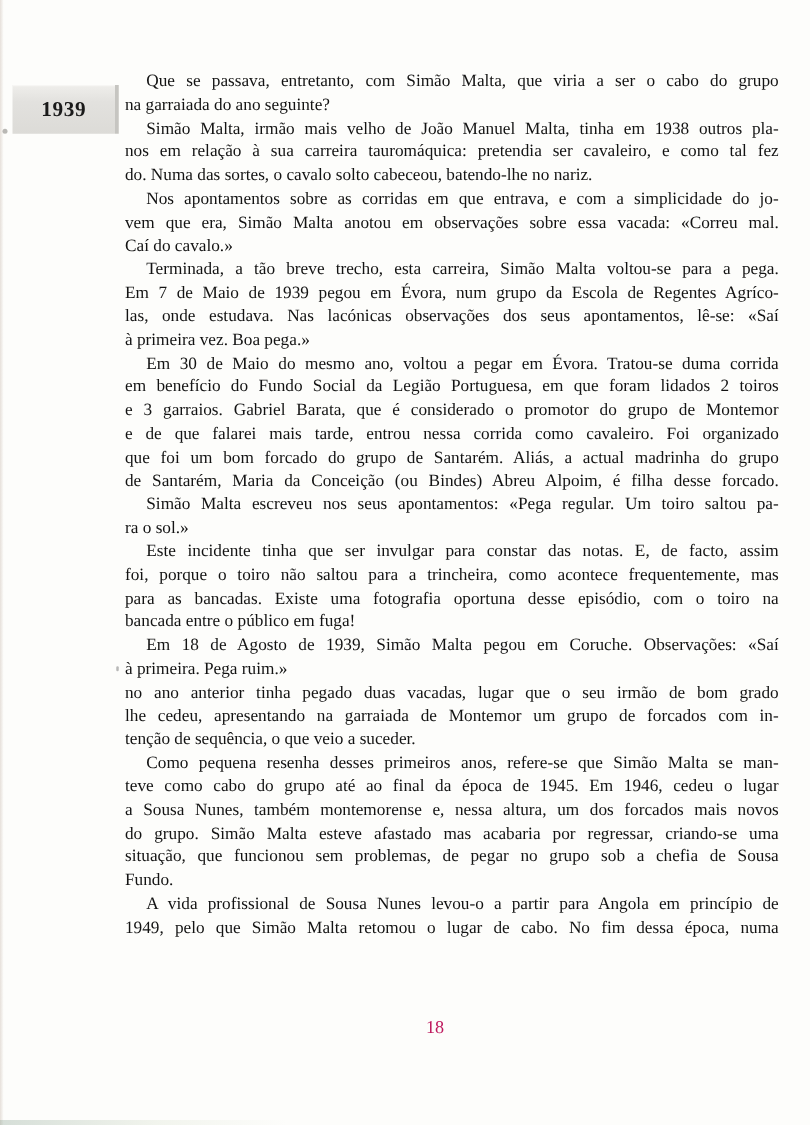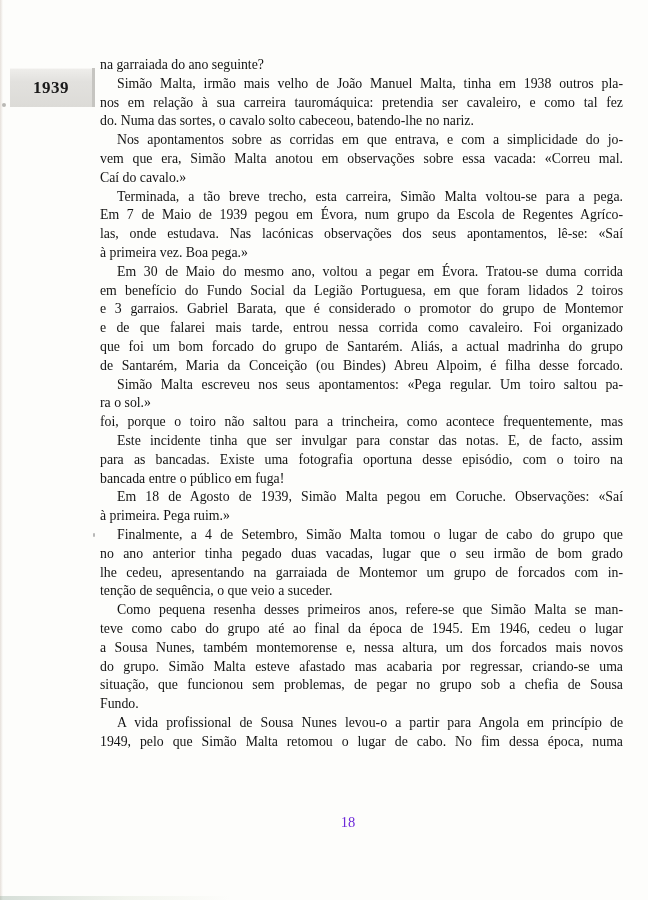--- a/index.html
+++ b/index.html
@@ -69,21 +69,21 @@
   }
   .line.first { text-indent: 17px; }
   .line.last { text-align-last: left; }
   .page-number {
     position: absolute;
     left: 318px;
     top: 814px;
     width: 60px;
     text-align: center;
     font-size: 14.5px;
-    color: #6d28d9;
+    color: #be185d;
   }
   .bottom-smudge {
     position: absolute;
     left: 0;
     bottom: 0;
     width: 230px;
     height: 4px;
     background: linear-gradient(90deg, rgba(140,165,150,0.35), rgba(190,205,175,0.18) 55%, rgba(190,205,175,0));
   }
   .dot-speck {
@@ -104,20 +104,21 @@
 
   <div class="page-edge-shading"></div>
 
   <div class="year-box">
     <span class="year-text">1939</span>
   </div>
   <div class="year-box-speck"></div>
 
   <div class="text-block">
       <div class="paragraph">
+        <div class="line first">Que se passava, entretanto, com Simão Malta, que viria a ser o cabo do grupo</div>
         <div class="line last">na garraiada do ano seguinte?</div>
       </div>
       <div class="paragraph">
         <div class="line first">Simão Malta, irmão mais velho de João Manuel Malta, tinha em 1938 outros pla-</div>
         <div class="line">nos em relação à sua carreira tauromáquica: pretendia ser cavaleiro, e como tal fez</div>
         <div class="line last">do. Numa das sortes, o cavalo solto cabeceou, batendo-lhe no nariz.</div>
       </div>
       <div class="paragraph">
         <div class="line first">Nos apontamentos sobre as corridas em que entrava, e com a simplicidade do jo-</div>
         <div class="line">vem que era, Simão Malta anotou em observações sobre essa vacada: «Correu mal.</div>
@@ -135,31 +136,30 @@
         <div class="line">e 3 garraios. Gabriel Barata, que é considerado o promotor do grupo de Montemor</div>
         <div class="line">e de que falarei mais tarde, entrou nessa corrida como cavaleiro. Foi organizado</div>
         <div class="line">que foi um bom forcado do grupo de Santarém. Aliás, a actual madrinha do grupo</div>
         <div class="line">de Santarém, Maria da Conceição (ou Bindes) Abreu Alpoim, é filha desse forcado.</div>
       </div>
       <div class="paragraph">
         <div class="line first">Simão Malta escreveu nos seus apontamentos: «Pega regular. Um toiro saltou pa-</div>
         <div class="line last">ra o sol.»</div>
       </div>
       <div class="paragraph">
+        <div class="line first">Este incidente tinha que ser invulgar para constar das notas. E, de facto, assim</div>
         <div class="line">foi, porque o toiro não saltou para a trincheira, como acontece frequentemente, mas</div>
-        <div class="line first">Este incidente tinha que ser invulgar para constar das notas. E, de facto, assim</div>
         <div class="line">para as bancadas. Existe uma fotografia oportuna desse episódio, com o toiro na</div>
         <div class="line last">bancada entre o público em fuga!</div>
       </div>
       <div class="paragraph">
         <div class="line first">Em 18 de Agosto de 1939, Simão Malta pegou em Coruche. Observações: «Saí</div>
         <div class="line last">à primeira. Pega ruim.»</div>
       </div>
       <div class="paragraph">
-        <div class="line first">Finalmente, a 4 de Setembro, Simão Malta tomou o lugar de cabo do grupo que</div>
         <div class="line">no ano anterior tinha pegado duas vacadas, lugar que o seu irmão de bom grado</div>
         <div class="line">lhe cedeu, apresentando na garraiada de Montemor um grupo de forcados com in-</div>
         <div class="line last">tenção de sequência, o que veio a suceder.</div>
       </div>
       <div class="paragraph">
         <div class="line first">Como pequena resenha desses primeiros anos, refere-se que Simão Malta se man-</div>
         <div class="line">teve como cabo do grupo até ao final da época de 1945. Em 1946, cedeu o lugar</div>
         <div class="line">a Sousa Nunes, também montemorense e, nessa altura, um dos forcados mais novos</div>
         <div class="line">do grupo. Simão Malta esteve afastado mas acabaria por regressar, criando-se uma</div>
         <div class="line">situação, que funcionou sem problemas, de pegar no grupo sob a chefia de Sousa</div>

